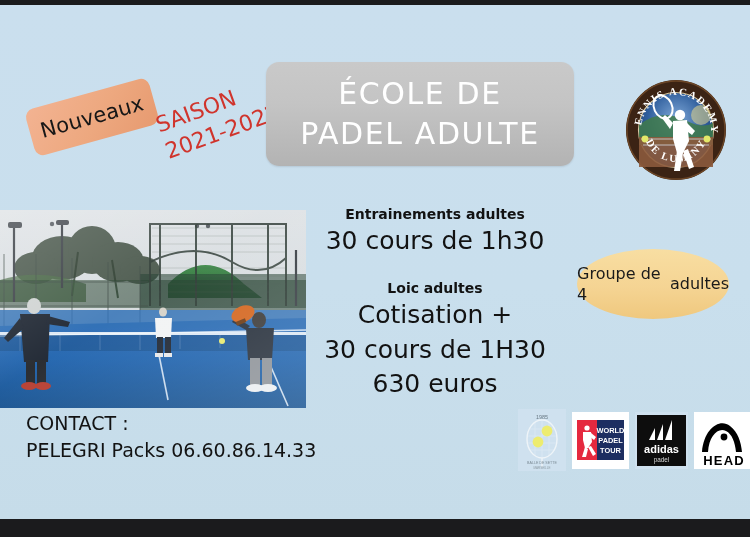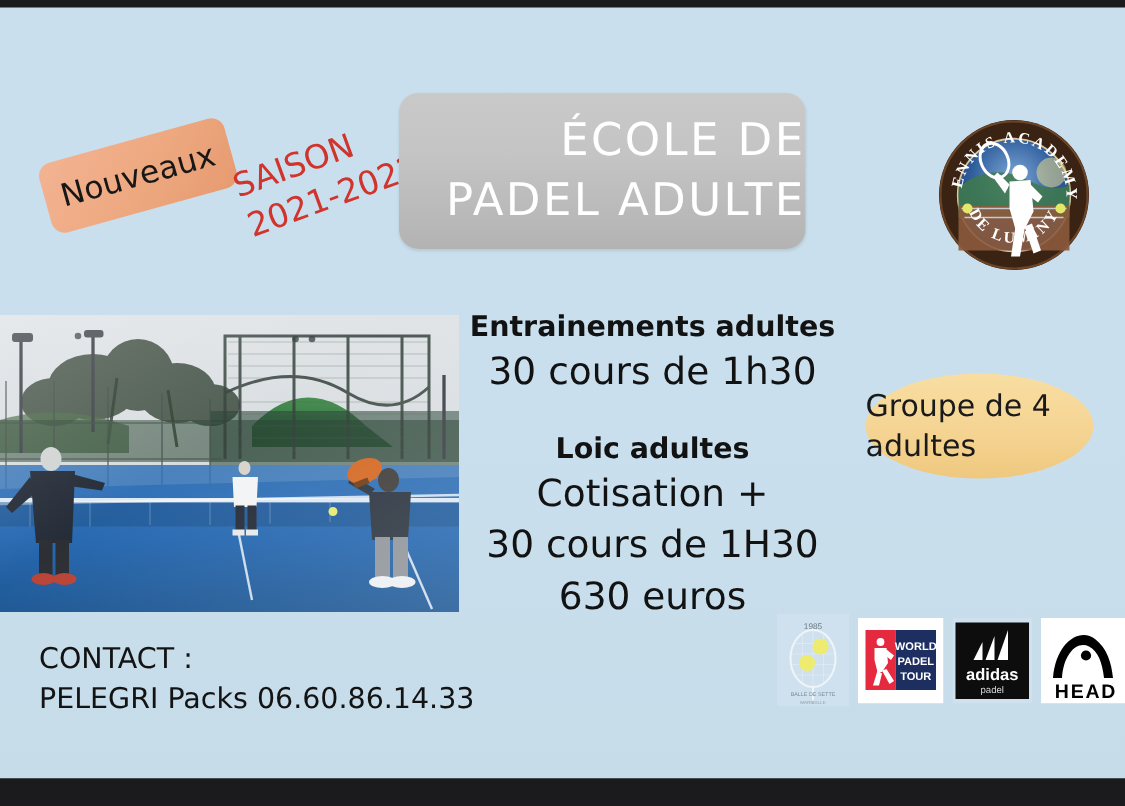--- a/index.html
+++ b/index.html
@@ -34,27 +34,27 @@
     height: 514px;
     background: linear-gradient(180deg, #cadfee 0%, #c9dfed 55%, #c6dce9 100%);
     overflow: hidden;
   }
 
   
   .title-plaque {
     position: absolute;
     left: 266px;
     top: 57px;
-    width: 271px;
+    width: 308px;
     height: 104px;
     border-radius: 13px;
     background: linear-gradient(180deg, #c9c9c9 0%, #c4c4c4 40%, #b3b3b3 100%);
     display: flex;
     flex-direction: column;
-    align-items: flex-end;
+    align-items: center;
     justify-content: center;
     box-shadow: 0 1px 2px rgba(0,0,0,0.10);
   }
   .title-line {
     color: #ffffff;
     font-size: 30px;
     line-height: 1.33;
     letter-spacing: 1.6px;
     font-weight: 400;
     white-space: nowrap;
@@ -120,59 +120,59 @@
   .body-copy {
     position: absolute;
     left: 300px;
     top: 200px;
     width: 270px;
     text-align: center;
     color: #121212;
     font-family: "DejaVu Sans", sans-serif;
   }
   .body-copy .head {
-    font-size: 19px;
+    font-size: 14px;
     font-weight: bold;
     line-height: 1.38;
   }
   .body-copy .sub {
     font-size: 25px;
     line-height: 1.38;
   }
   .body-copy .spacer { height: 20px; }
 
   
   .groupe-ellipse {
     position: absolute;
     left: 577px;
     top: 244px;
     width: 152px;
     height: 70px;
     border-radius: 50%;
     background: linear-gradient(180deg, #f8dea2 0%, #f5d493 55%, #efc87e 100%);
     display: flex;
-    flex-direction: column;
+    flex-direction: row;
+    align-items: center;
     justify-content: center;
     color: #1a1a1a;
-    font-size: 20px;
+    font-size: 16px;
     line-height: 1.33;
     font-family: "DejaVu Sans", sans-serif;
   }
 
   
   .contact {
     position: absolute;
     left: 26px;
     top: 405px;
     color: #131313;
     font-size: 19px;
     line-height: 1.42;
     font-family: "DejaVu Sans", sans-serif;
     white-space: nowrap;
-    margin-top: 16px;
   }
 
   
   .sponsors {
     position: absolute;
     left: 518px;
     top: 404px;
     display: flex;
     align-items: center;
     gap: 6px;

